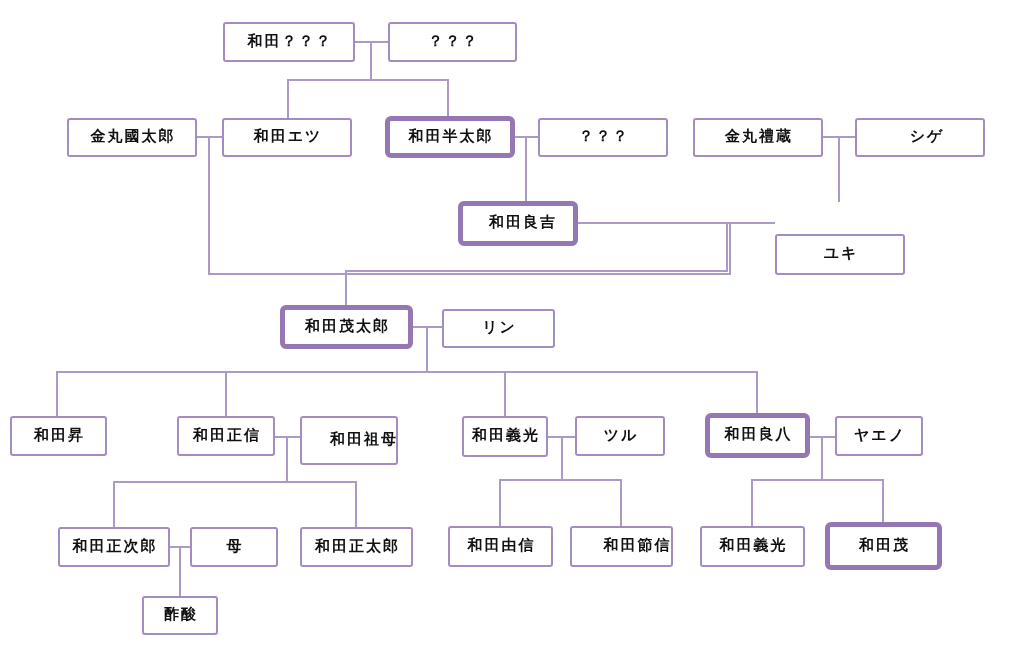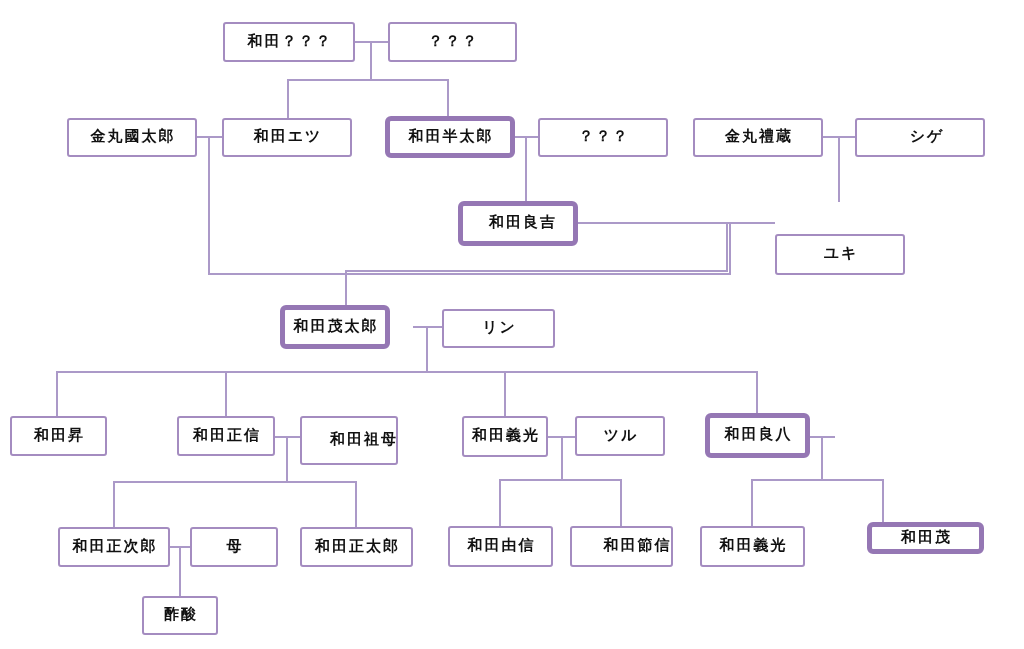--- a/index.html
+++ b/index.html
@@ -94,21 +94,21 @@
       </div>
       <div class="node" style="left: 855px; top: 118px; width: 130px; height: 39px; padding-left: 12px;">
         <span class="label">シゲ</span>
       </div>
       <div class="node emphasis" style="left: 458px; top: 201px; width: 120px; height: 45px; padding-left: 8px;">
         <span class="label">和田良吉</span>
       </div>
       <div class="node" style="left: 775px; top: 202px; width: 130px; height: 41px; margin-top: 32px;">
         <span class="label">ユキ</span>
       </div>
-      <div class="node emphasis" style="left: 280px; top: 305px; width: 110px; height: 44px;">
+      <div class="node emphasis" style="left: 280px; top: 305px; width: 133px; height: 44px;">
         <span class="label">和田茂太郎</span>
       </div>
       <div class="node" style="left: 442px; top: 309px; width: 113px; height: 39px;">
         <span class="label">リン</span>
       </div>
       <div class="node" style="left: 10px; top: 416px; width: 97px; height: 40px;">
         <span class="label">和田昇</span>
       </div>
       <div class="node" style="left: 177px; top: 416px; width: 98px; height: 40px;">
         <span class="label">和田正信</span>
@@ -118,38 +118,41 @@
       </div>
       <div class="node" style="left: 462px; top: 416px; width: 86px; height: 41px;">
         <span class="label">和田義光</span>
       </div>
       <div class="node" style="left: 575px; top: 416px; width: 90px; height: 40px;">
         <span class="label">ツル</span>
       </div>
       <div class="node emphasis" style="left: 705px; top: 413px; width: 105px; height: 45px;">
         <span class="label">和田良八</span>
       </div>
+      <div class="node" style="left: 835px; top: 416px; width: 88px; height: 40px;">
+        <span class="label">ヤエノ</span>
+      </div>
       <div class="node" style="left: 58px; top: 527px; width: 112px; height: 40px;">
         <span class="label">和田正次郎</span>
       </div>
       <div class="node" style="left: 190px; top: 527px; width: 88px; height: 40px;">
         <span class="label">母</span>
       </div>
       <div class="node" style="left: 300px; top: 527px; width: 113px; height: 40px;">
         <span class="label">和田正太郎</span>
       </div>
       <div class="node" style="left: 448px; top: 526px; width: 105px; height: 41px;">
         <span class="label">和田由信</span>
       </div>
       <div class="node" style="left: 570px; top: 526px; width: 103px; height: 41px; padding-left: 30px;">
         <span class="label">和田節信</span>
       </div>
       <div class="node" style="left: 700px; top: 526px; width: 105px; height: 41px;">
         <span class="label">和田義光</span>
       </div>
-      <div class="node emphasis" style="left: 825px; top: 522px; width: 117px; height: 32px; margin-left: 42px;">
+      <div class="node emphasis" style="left: 825px; top: 522px; width: 117px; height: 48px;">
         <span class="label">和田茂</span>
       </div>
       <div class="node" style="left: 142px; top: 596px; width: 76px; height: 39px;">
         <span class="label">酢酸</span>
       </div>
     </div>
 </div>
 
 </body></html>

